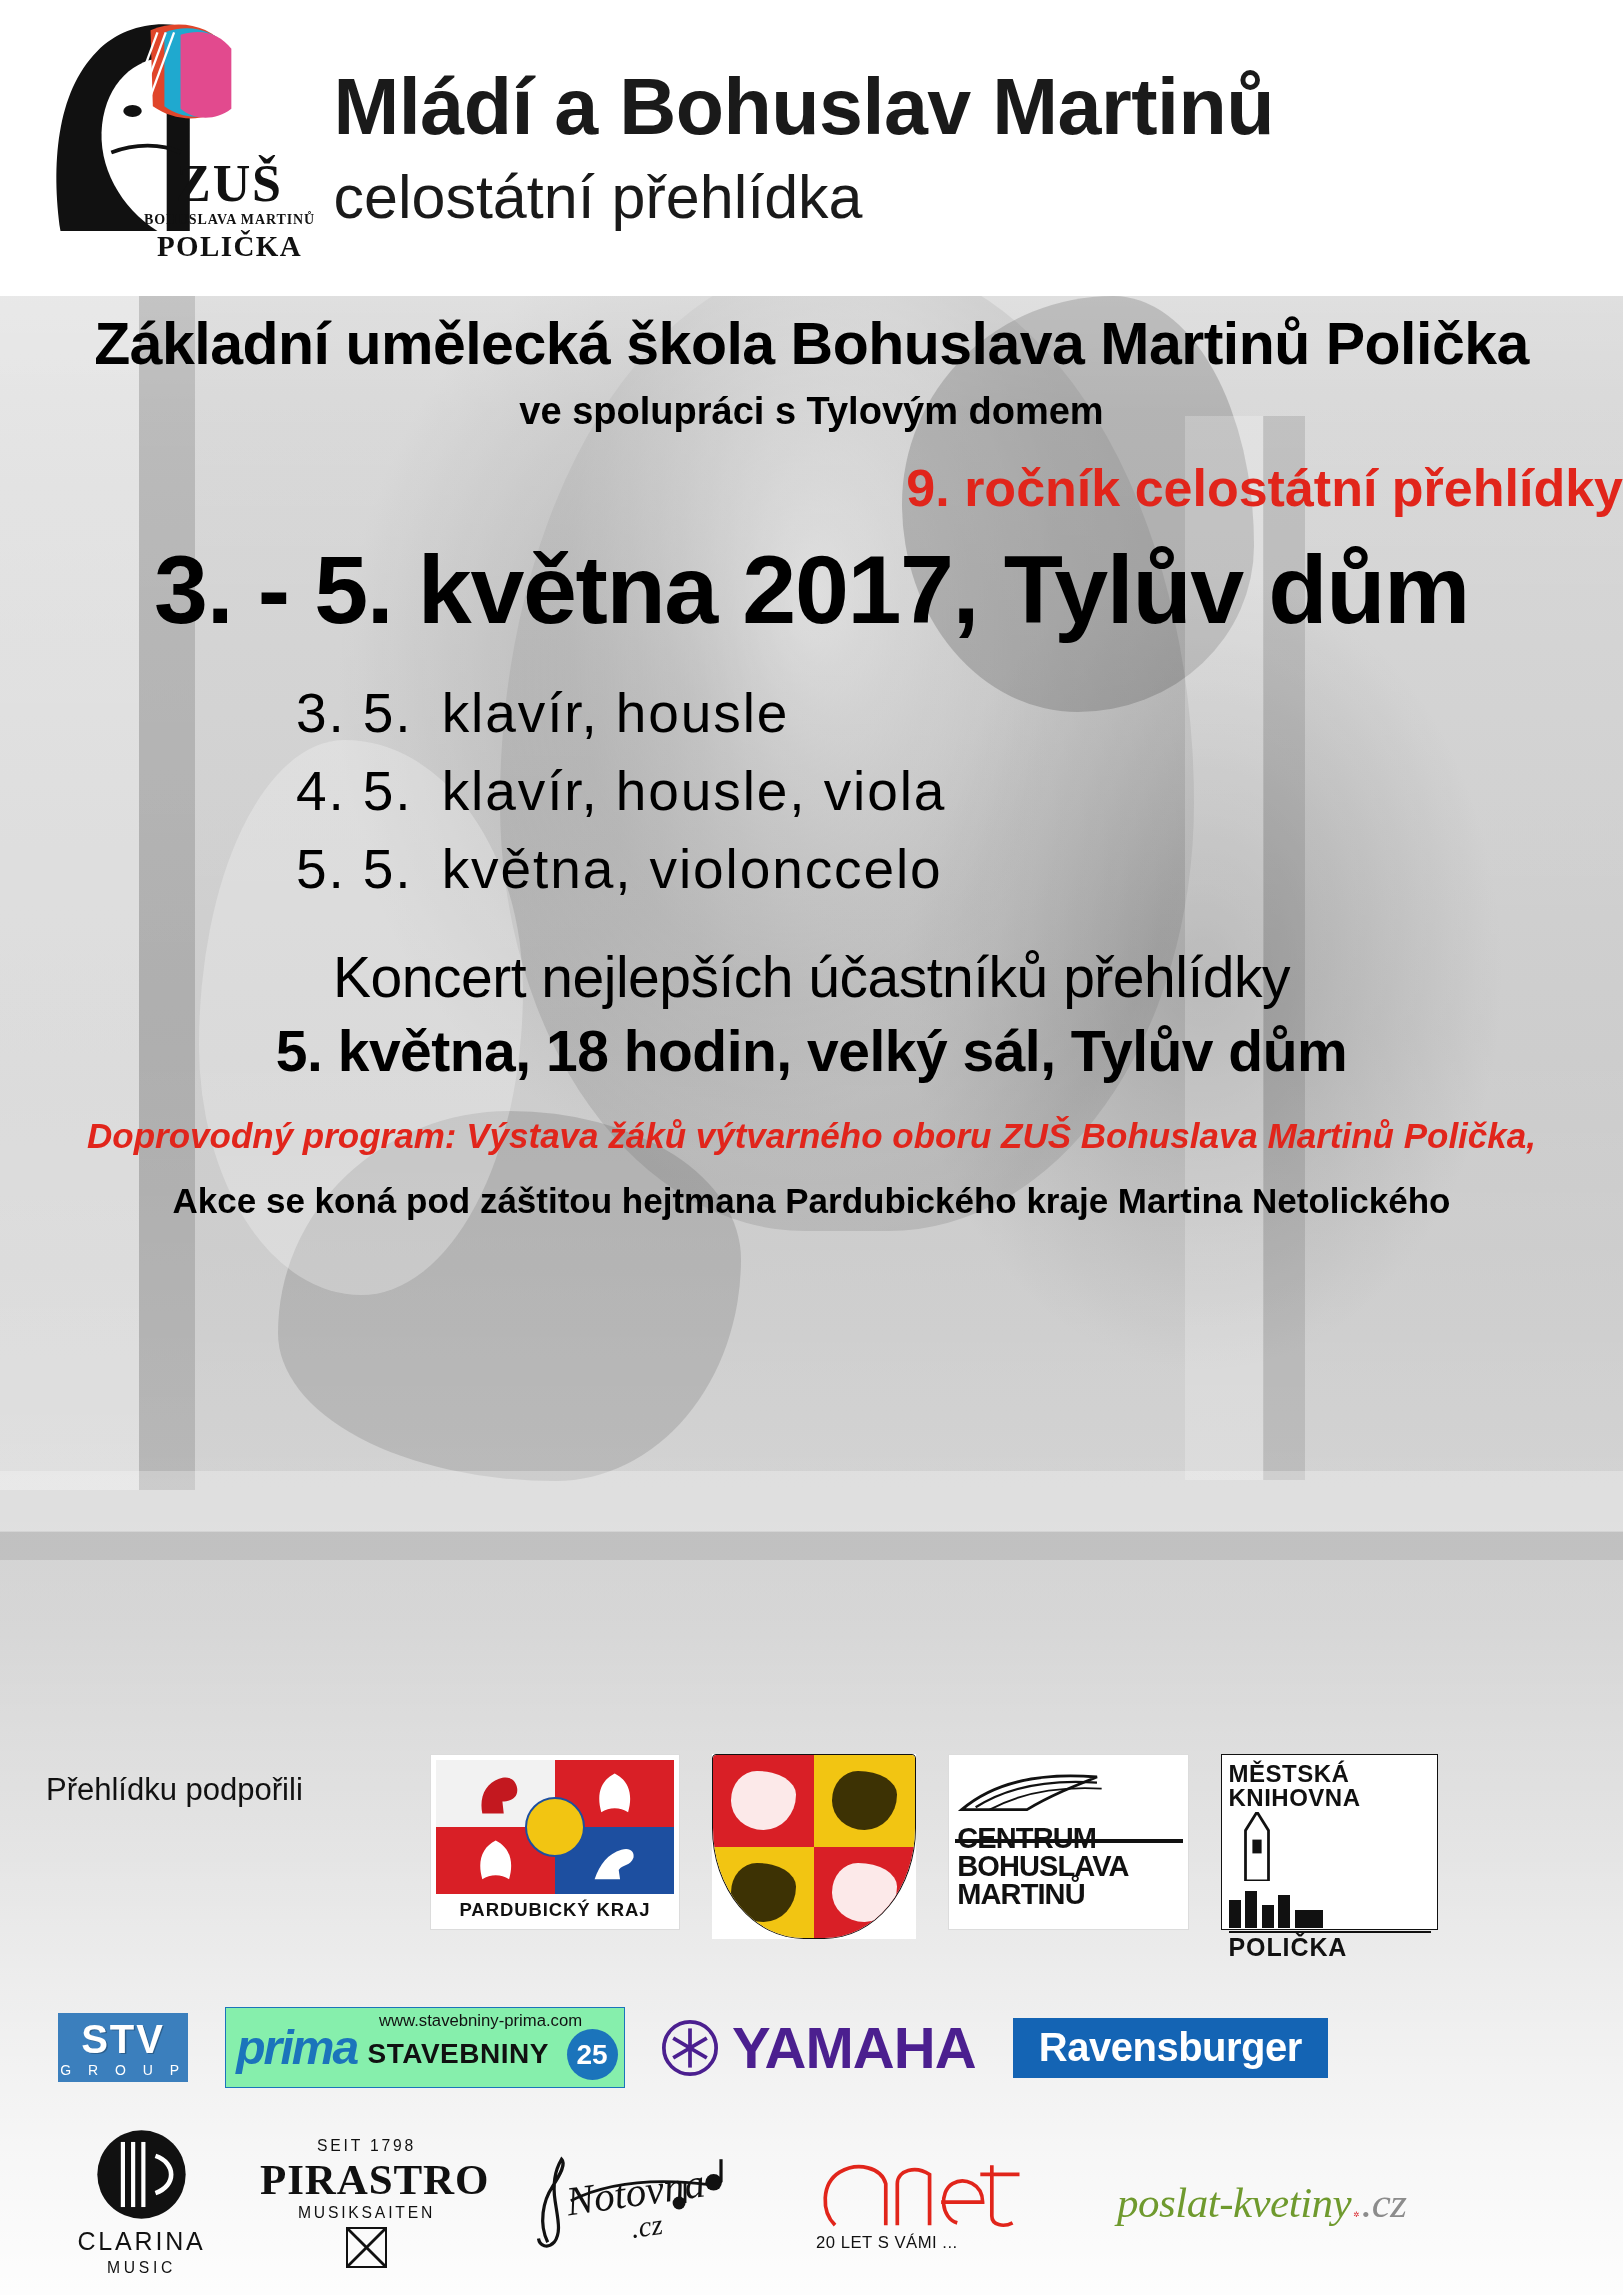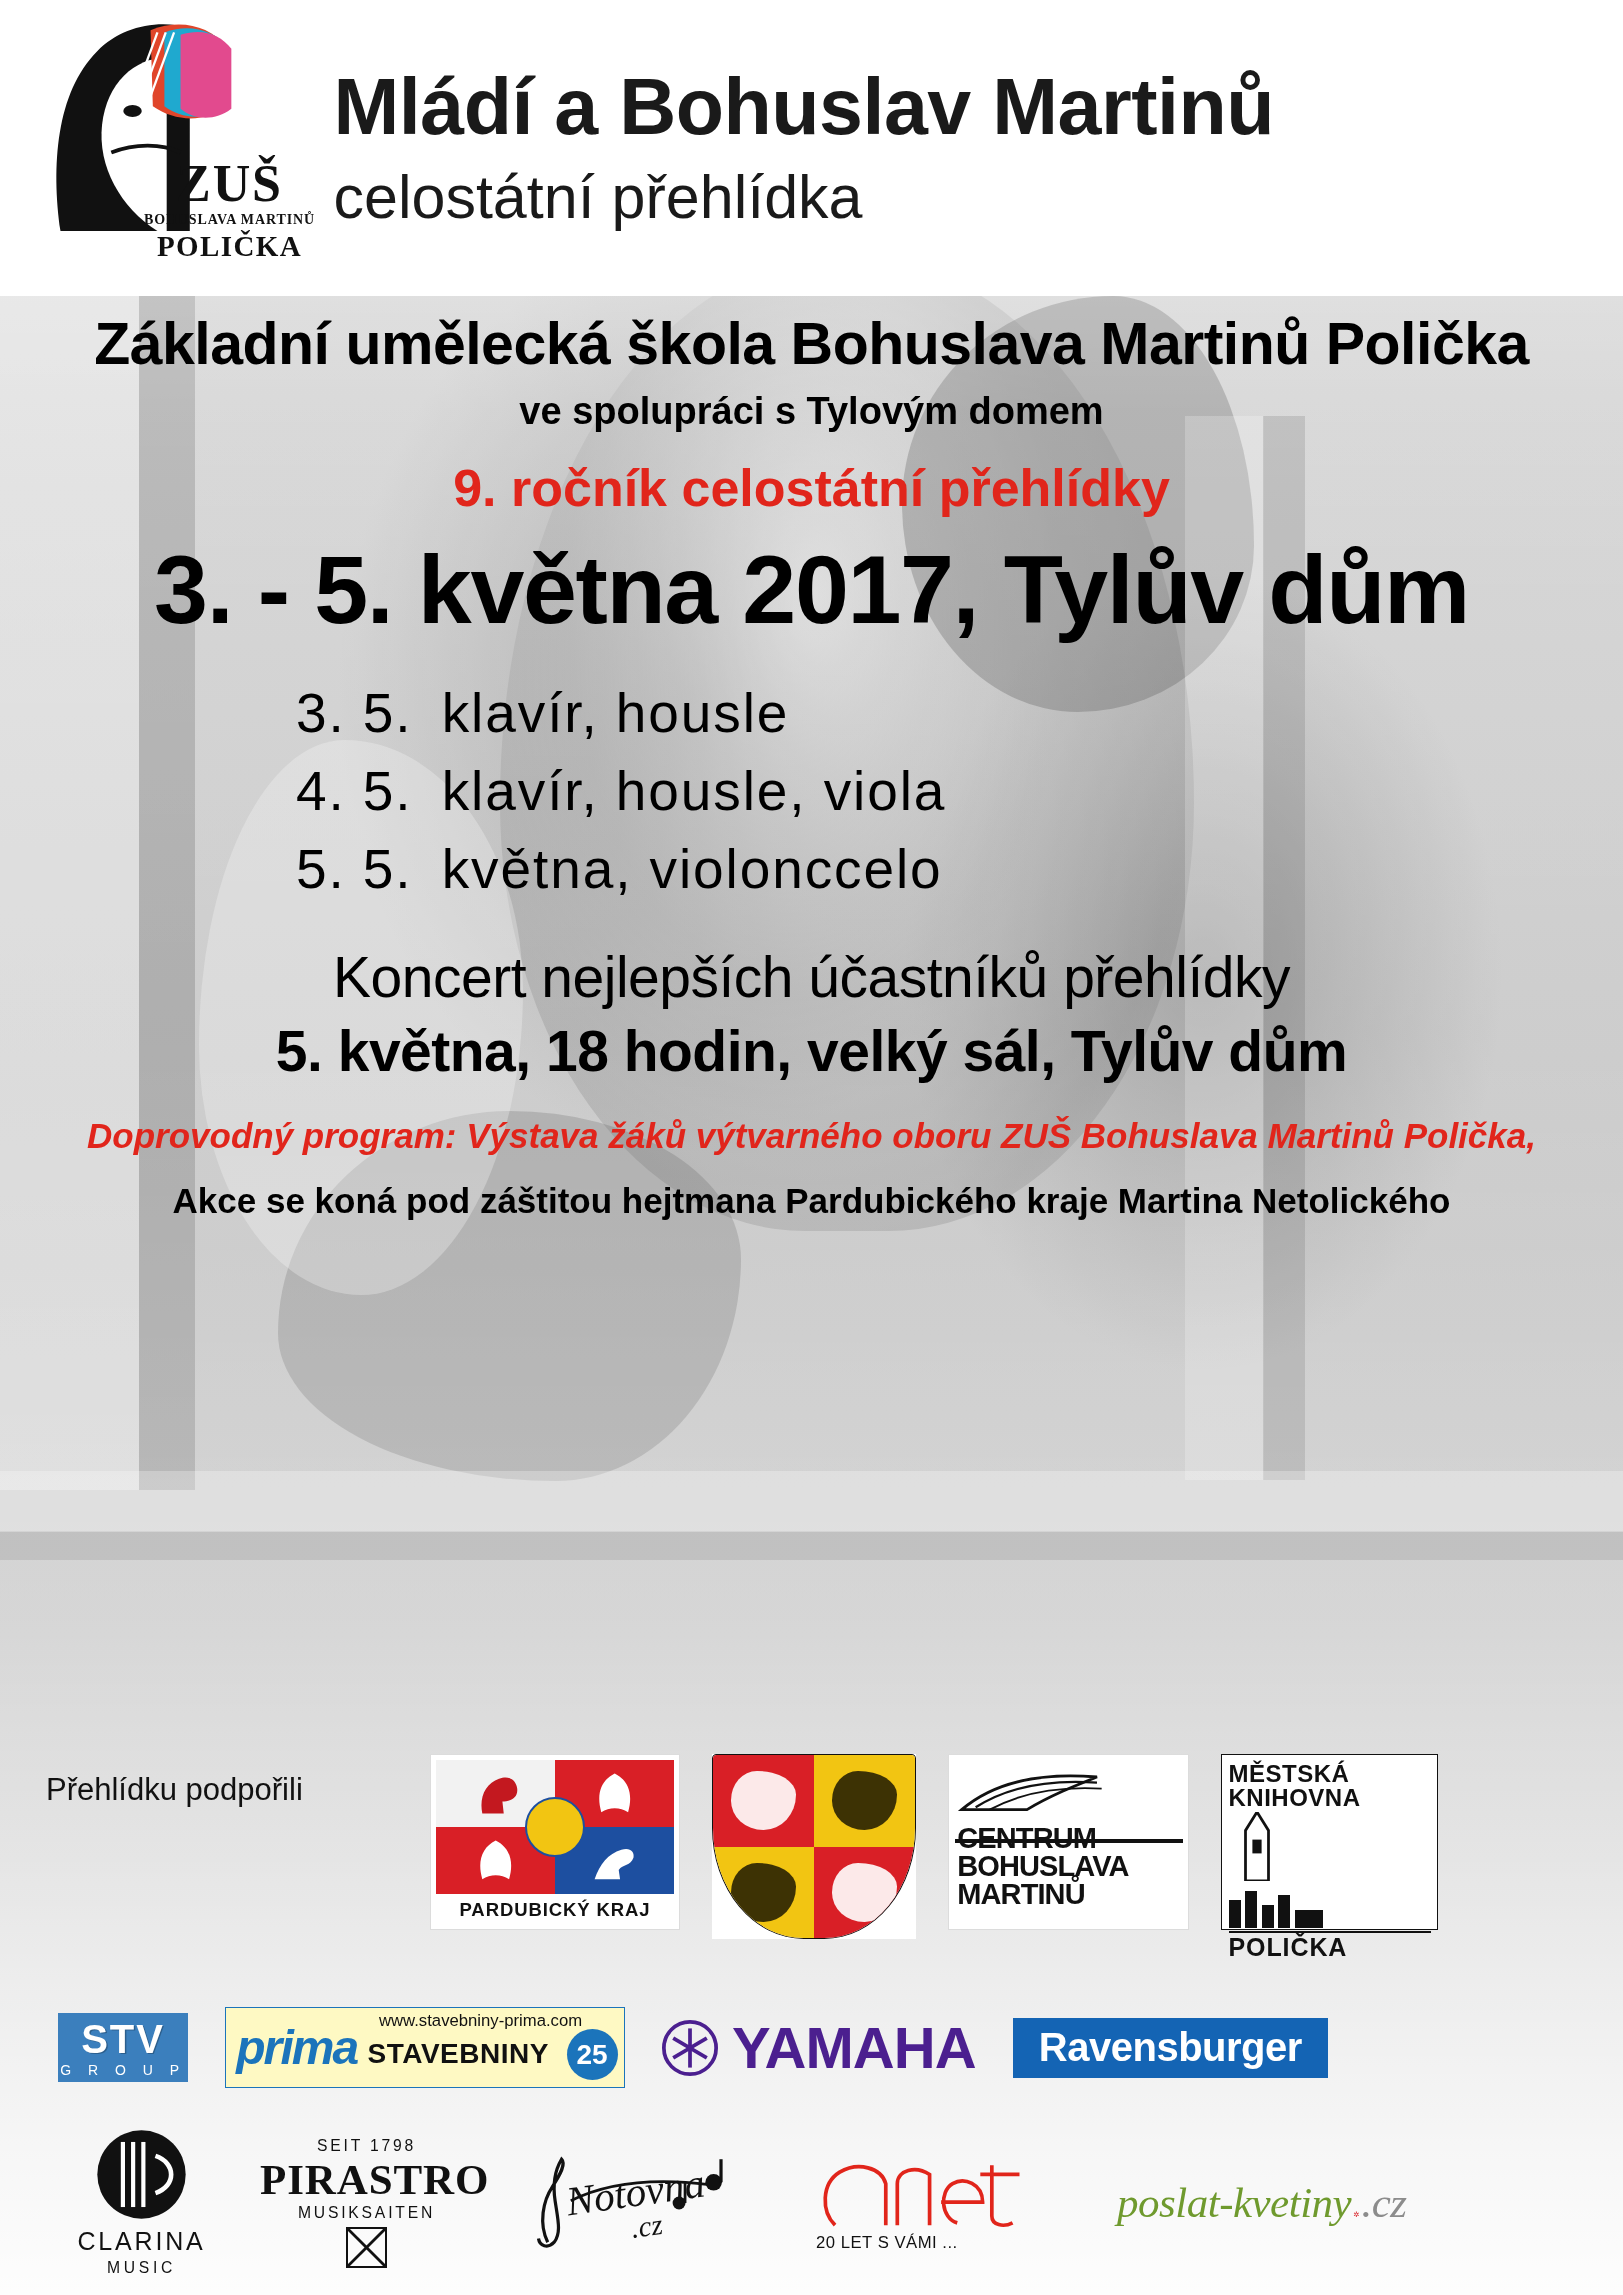--- a/index.html
+++ b/index.html
@@ -144,20 +144,21 @@
   .l-coop {
     font-size: 38px;
     font-weight: bold;
     margin-top: 12px;
   }
   .l-year {
     font-size: 52px;
     font-weight: bold;
     color: #e1251b;
     margin-top: 25px;
+    text-align: right;
   }
   .l-dates {
     font-size: 97px;
     font-weight: bold;
     margin-top: 15.7px;
     letter-spacing: -1.4px;
   }
   .day-list {
     margin-top: 28px;
     padding-left: 296px;
@@ -355,21 +356,21 @@
     text-align: center;
     padding: 6.5px 0 4.6px;
   }
   .stv-main {
     font-size: 40px; font-weight: bold; letter-spacing: 1.9px; line-height: 1;
     text-shadow: 1.4px 1.4px 0 rgba(0,0,0,0.25);
   }
   .stv-sub { font-size: 14px; letter-spacing: 6.5px; margin-top: 2.8px; }
   .prima {
     width: 398px; height: 79px;
-    background: #fef9c3;
+    background: #86efac;
     border: 1.9px solid #1b74bb;
     position: relative;
     display: flex; align-items: center;
   }
   .prima-url {
     position: absolute; left: 153px; top: 2.8px;
     font-size: 16.7px; color: #111;
   }
   .prima-word {
     font-size: 48px; font-weight: bold; color: #1b74bb;

